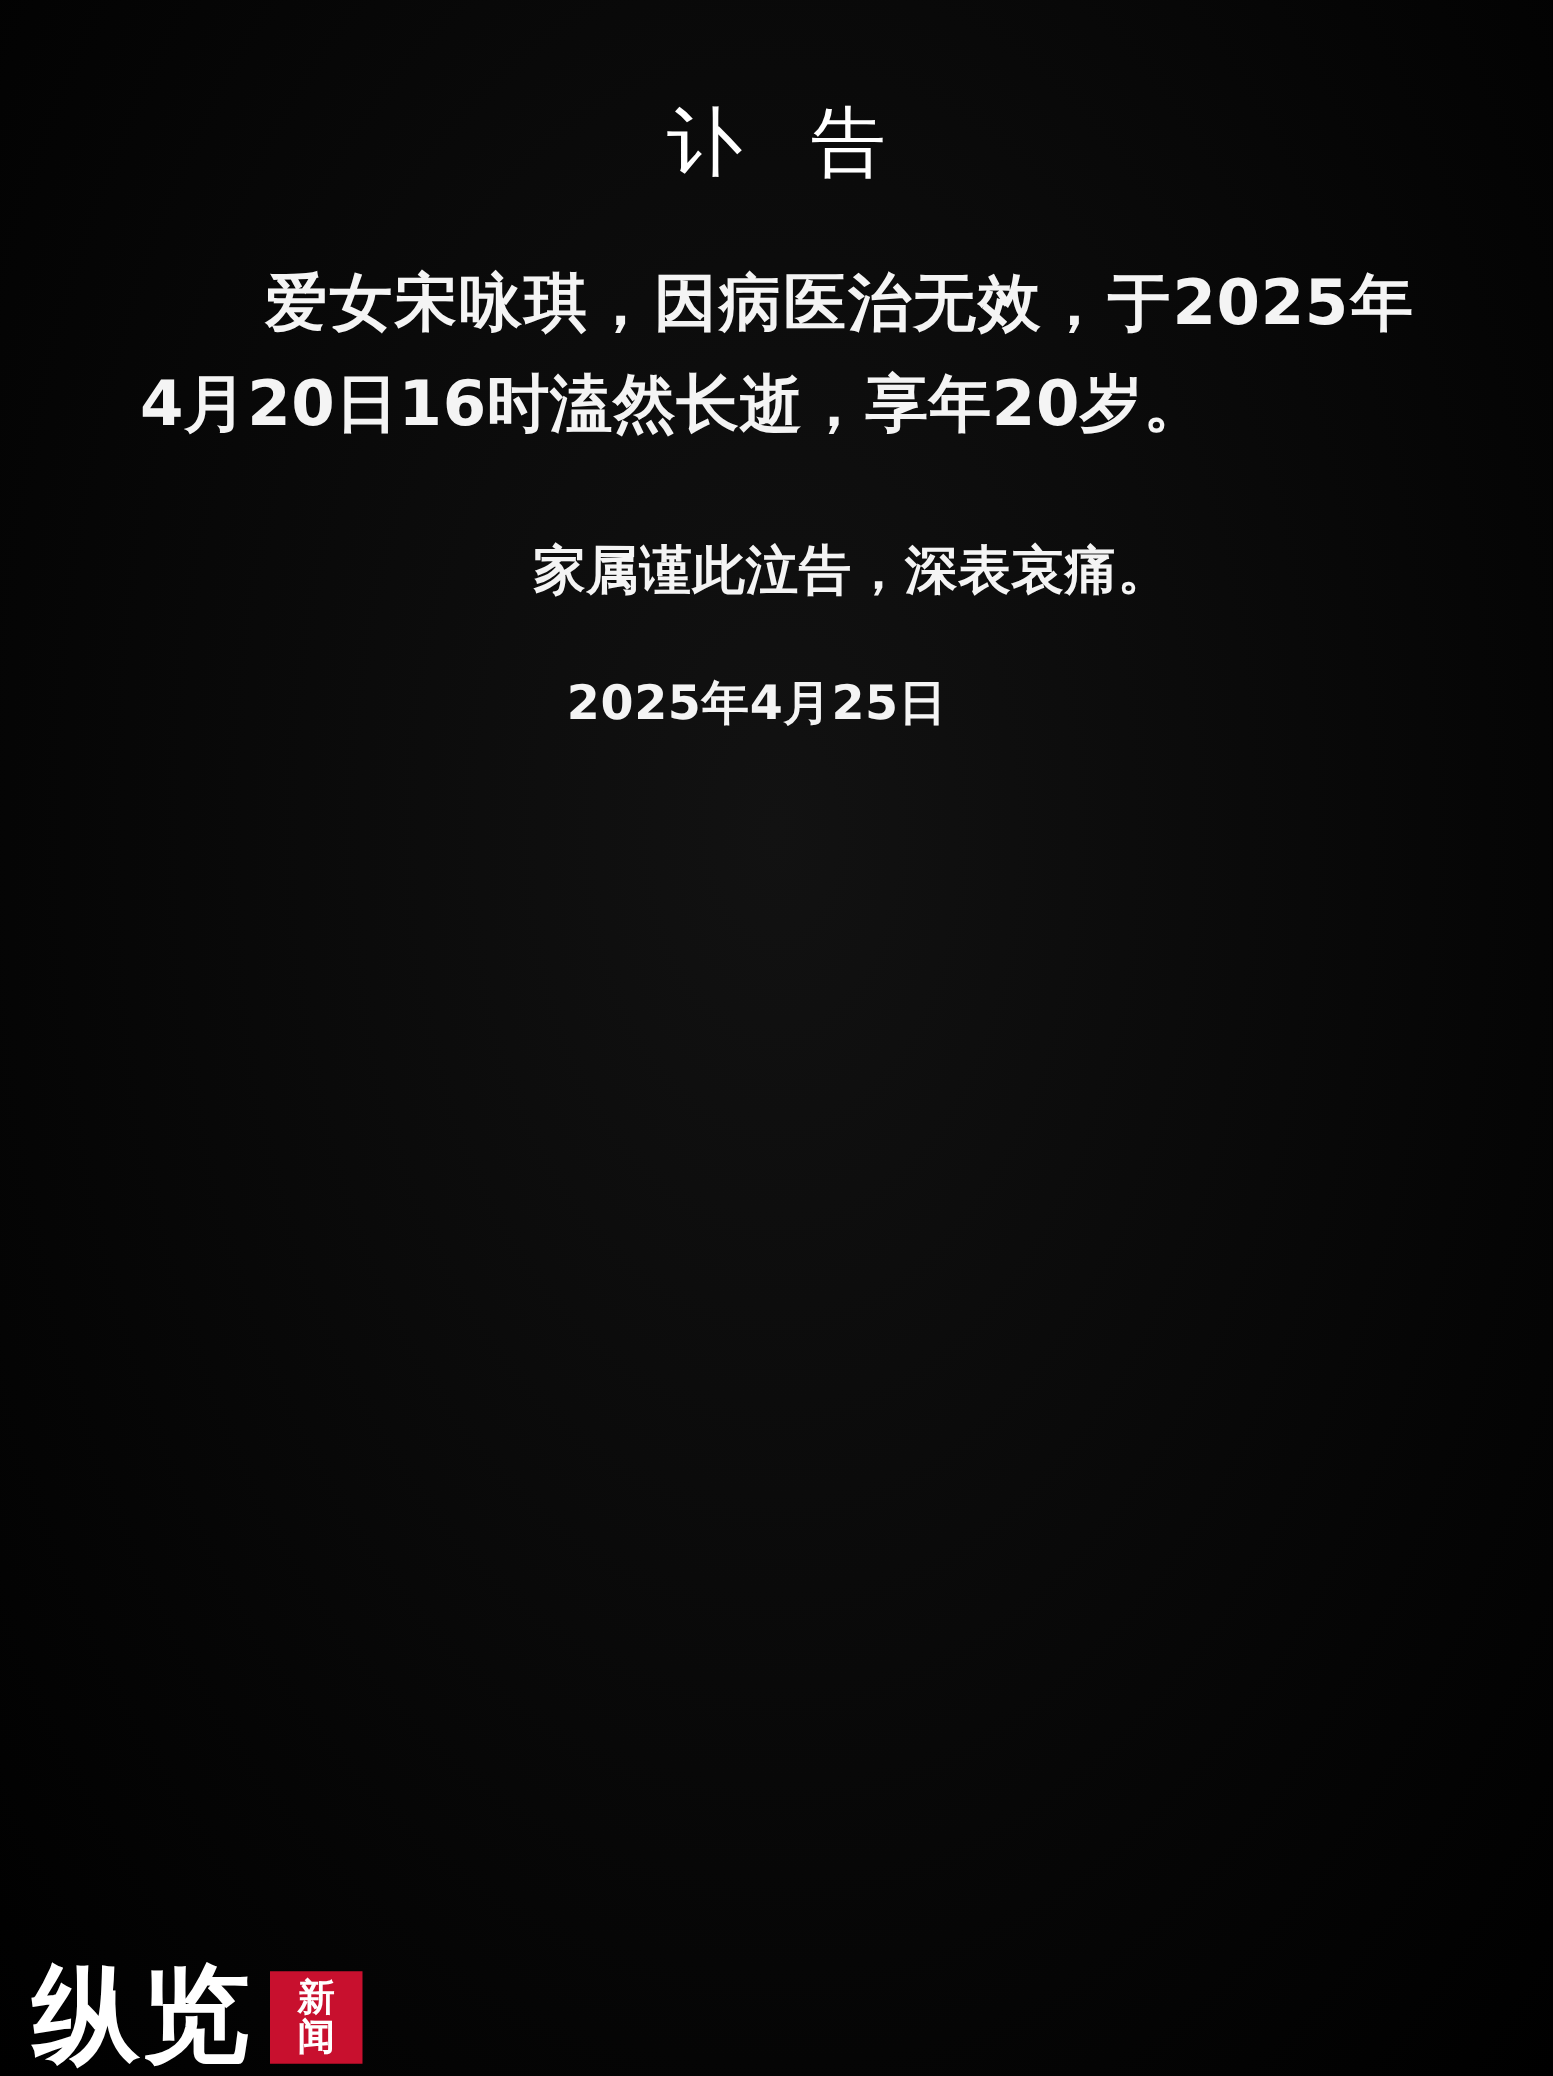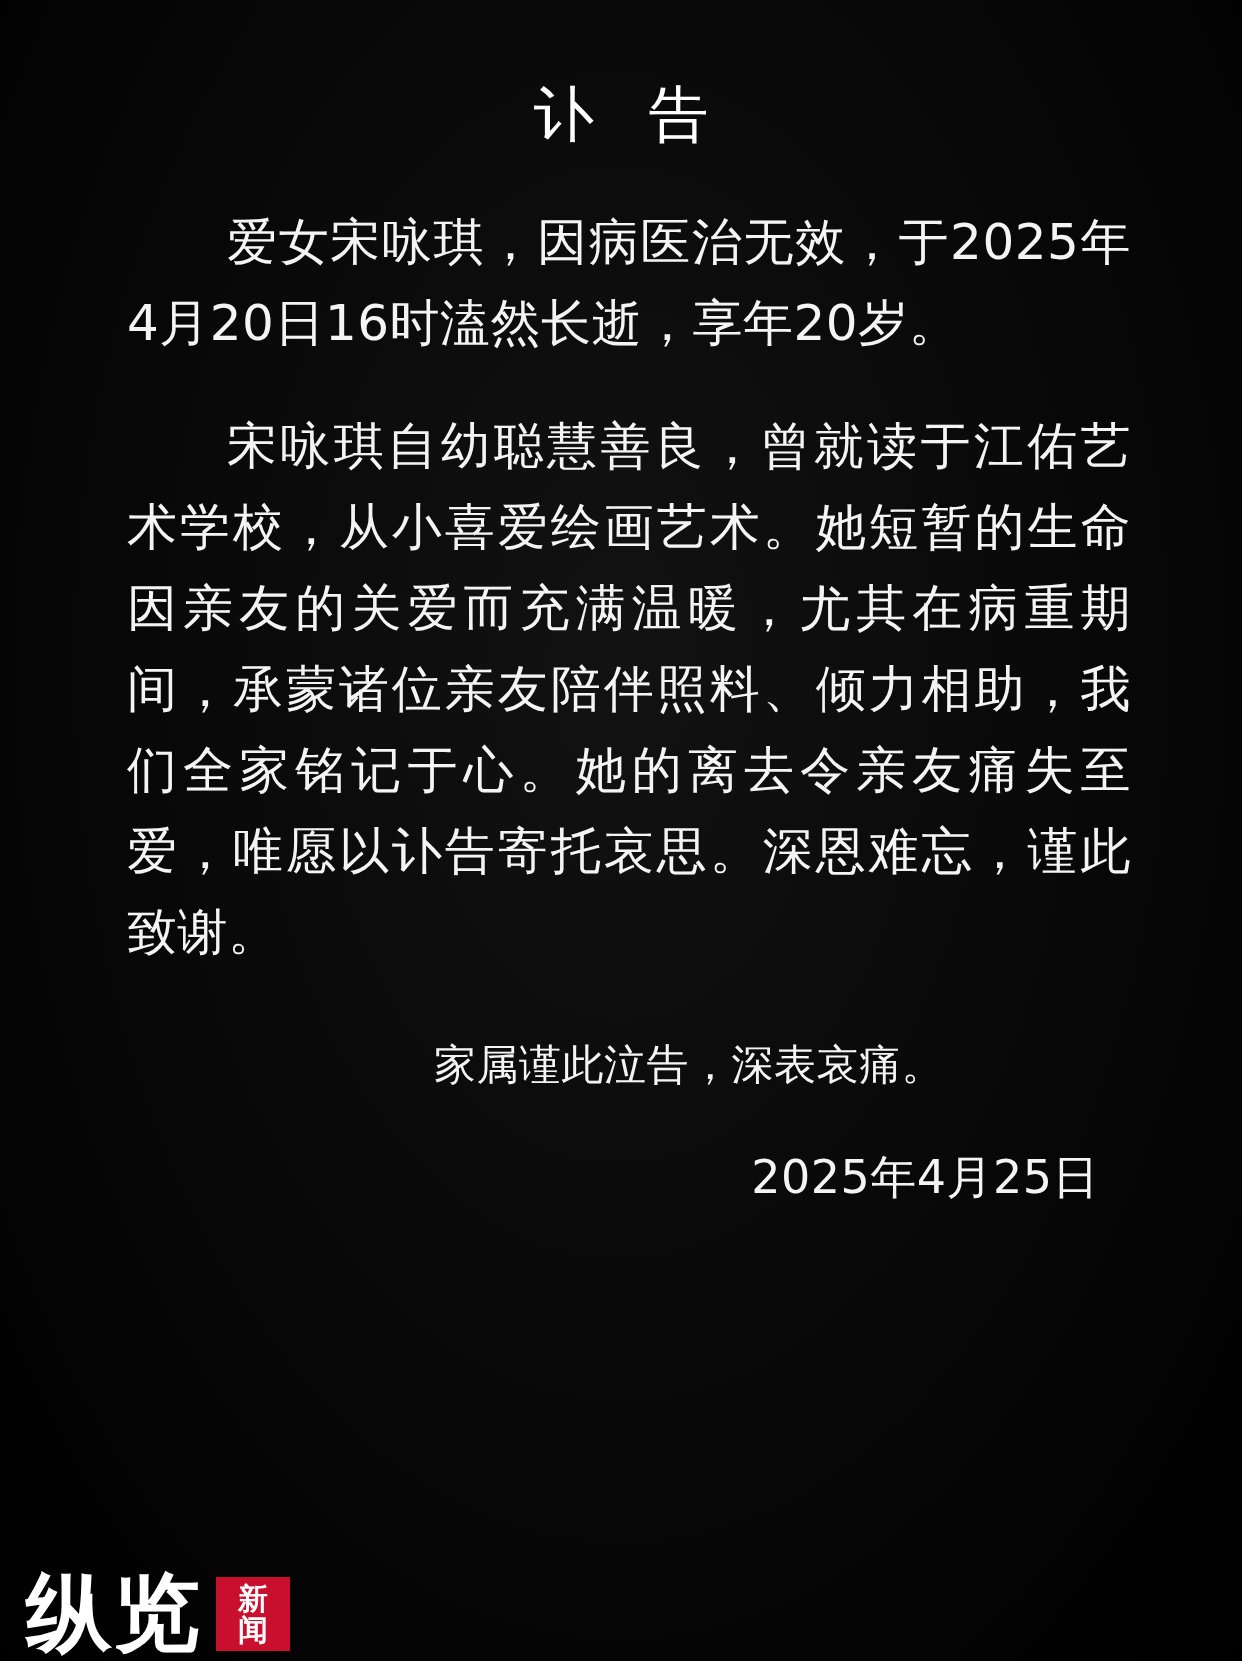--- a/index.html
+++ b/index.html
@@ -43,27 +43,27 @@
     line-height: 1.2;
   }
 
   .body-block {
     margin: 0 auto;
     width: 1020px;
     padding-top: 52px;
   }
 
   p.para {
-    margin: 0 0 6px 16px;
+    margin: 0 0 6px 1px;
     font-size: 50px;
     line-height: 1.62;
     color: #f4f4f4;
     text-align: justify;
     text-justify: inter-ideograph;
-    font-weight: 400;
+    font-weight: 700;
     letter-spacing: 0.5px;
   }
 
   p.indent {
     text-indent: 2em;
   }
 
   p.gap {
     margin-top: 42px;
   }
@@ -71,23 +71,23 @@
   p.sign {
     margin-top: 58px;
     text-align: center;
     padding-left: 120px;
     font-size: 42px;
     line-height: 1.62;
   }
 
   p.date {
     margin-top: 46px;
-    text-align: right;
+    text-align: center;
     padding-right: 32px;
-    font-size: 46px;
+    font-size: 38px;
     line-height: 1.4;
   }
 
   
   .logo {
     position: absolute;
     left: 26px;
     bottom: 6px;
     display: flex;
     align-items: flex-end;
@@ -125,21 +125,20 @@
 
 <div class="page">
 
   <div class="doc">
 
     <h1 class="title">讣 告</h1>
 
     <div class="body-block">
       <p class="para indent">爱女宋咏琪，因病医治无效，于2025年4月20日16时溘然长逝，享年20岁。</p>
 
-      <p class="para indent gap">宋咏琪自幼聪慧善良，曾就读于江佑艺术学校，从小喜爱绘画艺术。她短暂的生命因亲友的关爱而充满温暖，尤其在病重期间，承蒙诸位亲友陪伴照料、倾力相助，我们全家铭记于心。她的离去令亲友痛失至爱，唯愿以讣告寄托哀思。深恩难忘，谨此致谢。</p>
 
 
       <p class="para sign">家属谨此泣告，深表哀痛。</p>
 
       <p class="para date">2025年4月25日</p>
     </div>
   </div>
 
   <div class="logo">
     <div class="logo-main">纵览</div>

